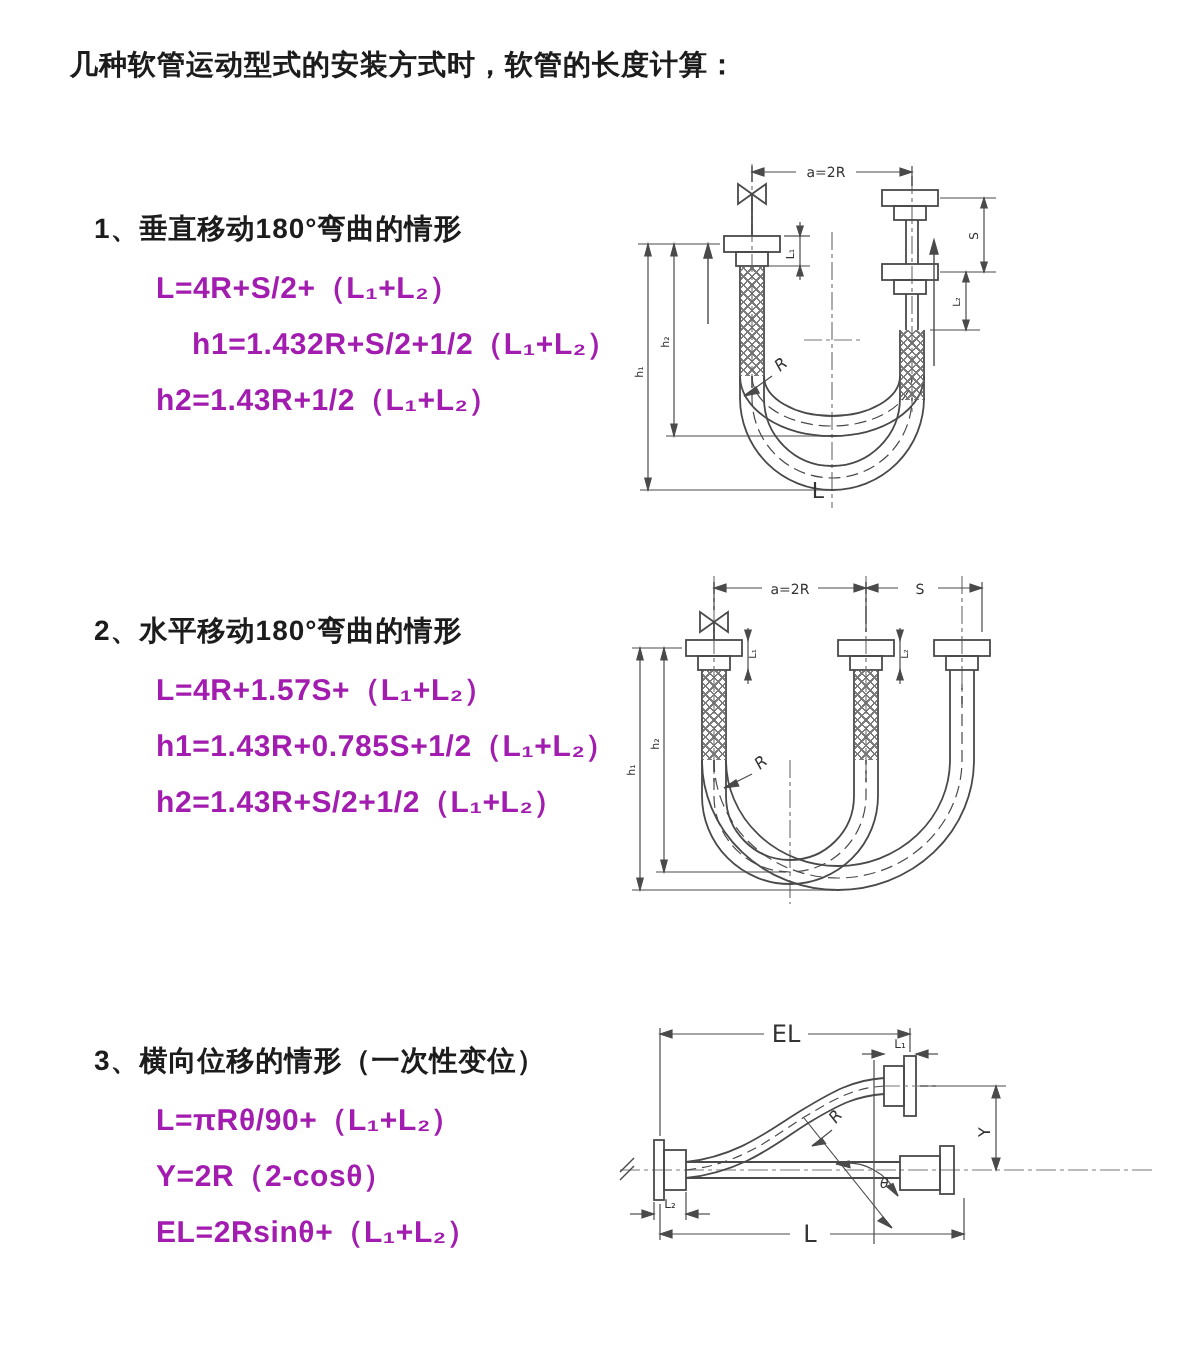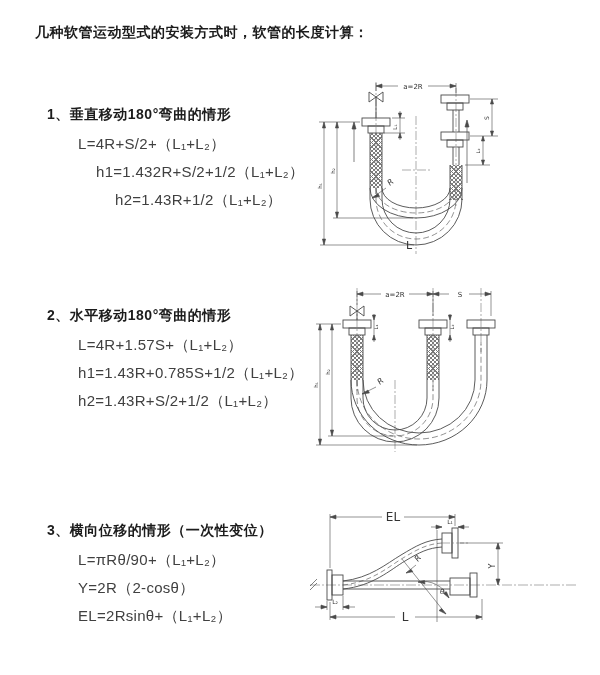--- a/index.html
+++ b/index.html
@@ -1,38 +1,38 @@
 <!DOCTYPE html>
 <html><head>
 <meta charset="utf-8">
 <style>
   html,body{margin:0;padding:0;}
   body{width:600px;height:675px;background:#ffffff;position:relative;overflow:hidden;
        font-family:"Liberation Sans","DejaVu Sans",sans-serif;color:#1c1c1c;}
   .abs{position:absolute;}
   .title{font-size:14px;font-weight:700;letter-spacing:.5px;}
   .heading{font-size:14px;font-weight:700;letter-spacing:.5px;}
-  .formula{font-size:15px;font-weight:400;letter-spacing:.3px;color:#404040;}
+  .formula{font-size:15px;font-weight:700;letter-spacing:.3px;color:#a21caf;}
   svg{position:absolute;overflow:visible;}
   svg text{fill:#333;font-family:"DejaVu Sans","Liberation Sans",sans-serif;}
   .hatch{position:absolute;
      background:
        repeating-linear-gradient(45deg,#666 0,#666 .8px,transparent .8px,transparent 3px),
        repeating-linear-gradient(-45deg,#666 0,#666 .8px,transparent .8px,transparent 3px);
      opacity:.85;}
 </style>
 </head>
 <body>
 
 <div class="abs title" style="left:35px;top:24px;">几种软管运动型式的安装方式时，软管的长度计算：</div>
 
 <div class="abs heading" style="left:47px;top:106px;">1、垂直移动180°弯曲的情形</div>
 <div class="abs formula" style="left:78px;top:135px;">L=4R+S/2+（L₁+L₂）</div>
 <div class="abs formula" style="left:96px;top:163px;">h1=1.432R+S/2+1/2（L₁+L₂）</div>
-<div class="abs formula" style="left:78px;top:191px;margin-left:37px;">h2=1.43R+1/2（L₁+L₂）</div>
+<div class="abs formula" style="left:78px;top:191px;">h2=1.43R+1/2（L₁+L₂）</div>
 
 <div class="abs heading" style="left:47px;top:307px;">2、水平移动180°弯曲的情形</div>
 <div class="abs formula" style="left:78px;top:336px;">L=4R+1.57S+（L₁+L₂）</div>
 <div class="abs formula" style="left:78px;top:364px;text-align:right;">h1=1.43R+0.785S+1/2（L₁+L₂）</div>
 <div class="abs formula" style="left:78px;top:392px;">h2=1.43R+S/2+1/2（L₁+L₂）</div>
 
 <div class="abs heading" style="left:47px;top:522px;">3、横向位移的情形（一次性变位）</div>
 <div class="abs formula" style="left:78px;top:551px;">L=πRθ/90+（L₁+L₂）</div>
 <div class="abs formula" style="left:78px;top:579px;">Y=2R（2-cosθ）</div>
 <div class="abs formula" style="left:78px;top:607px;">EL=2Rsinθ+（L₁+L₂）</div>

